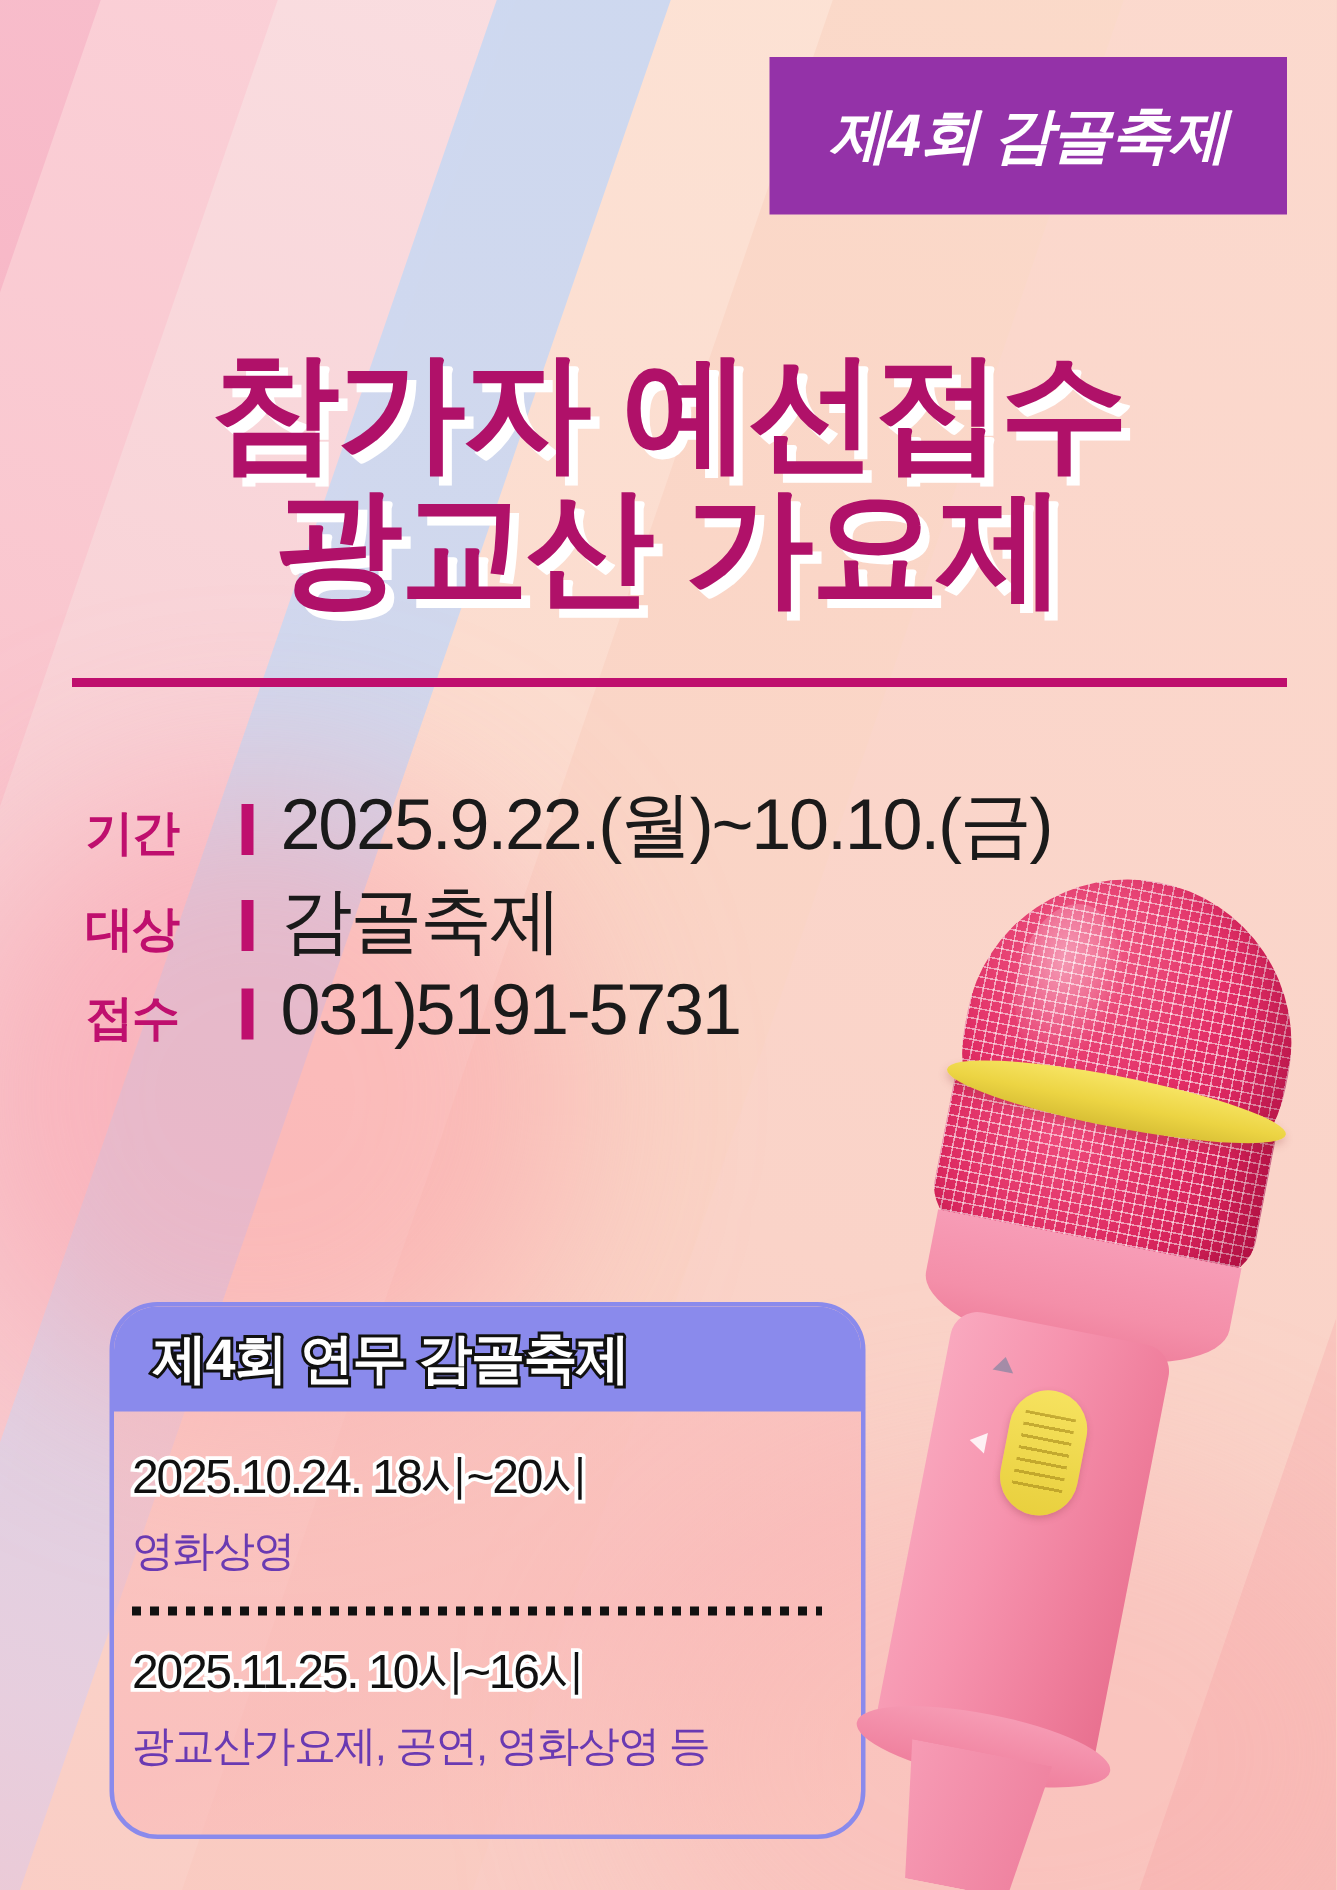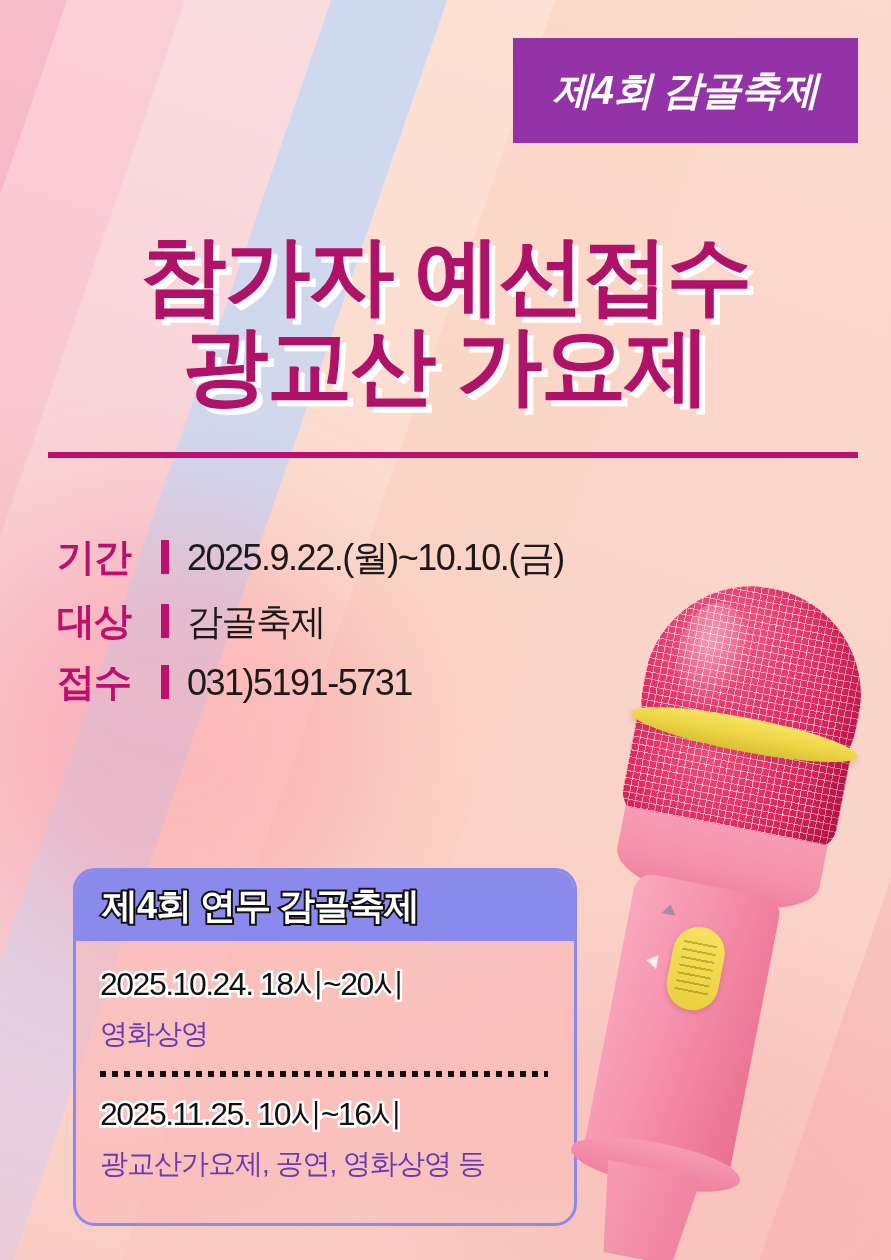--- a/index.html
+++ b/index.html
@@ -49,43 +49,43 @@
 
   #divider{
     position:absolute;left:48px;top:452px;width:810px;height:6px;
     background:#bf0f6e;
   }
 
   
   #info{position:absolute;left:57px;top:518px;width:660px;}
   .irow{display:flex;align-items:baseline;height:64px;white-space:nowrap;}
   .ilabel{
-    color:#bf0f6e;font-size:38px;font-weight:bold;letter-spacing:-1px;
+    color:#bf0f6e;font-size:32px;font-weight:bold;letter-spacing:-1px;
     width:100px;flex:0 0 100px;
   }
   .ibar{
     display:inline-block;width:8px;height:34px;background:#bf0f6e;
     margin:0 18px 0 4px;position:relative;top:4px;flex:0 0 8px;
   }
-  .ivalue{color:#1a1a1a;font-size:36px;letter-spacing:-1.5px;margin-top:16px;}
+  .ivalue{color:#1a1a1a;font-size:48px;letter-spacing:-1.5px;}
 
   
   #schedule{
     position:absolute;left:73px;top:868px;width:498px;height:352px;
-    border:3px solid #8a8aec;border-radius:22px;overflow:hidden;
+    border:3px solid #8a8aec;border-radius:32px;overflow:hidden;
     background:linear-gradient(160deg,rgba(250,186,186,.55) 0%,rgba(250,174,178,.45) 60%,rgba(251,196,185,.45) 100%);
   }
   #schedule .head{
     height:70px;background:#8a8aec;display:flex;align-items:center;padding-left:26px;
   }
   #schedule .head .txt{
     color:#fff;font-size:36px;font-weight:bold;letter-spacing:-1px;white-space:nowrap;
     -webkit-text-stroke:4px #111;paint-order:stroke fill;
   }
-  #schedule .body{padding:22px 26px 0 24px;}
+  #schedule .body{padding:22px 26px 0 12px;}
   .ev-date{
     color:#111;font-size:32px;letter-spacing:-1.5px;white-space:nowrap;
     -webkit-text-stroke:5px #fff;paint-order:stroke fill;
     margin-bottom:8px;
   }
   .ev-desc{
     color:#6a3ab2;font-size:28px;font-weight:normal;letter-spacing:-1px;white-space:nowrap;
   }
   .dots{
     margin:18px 0 16px 0;height:6px;

